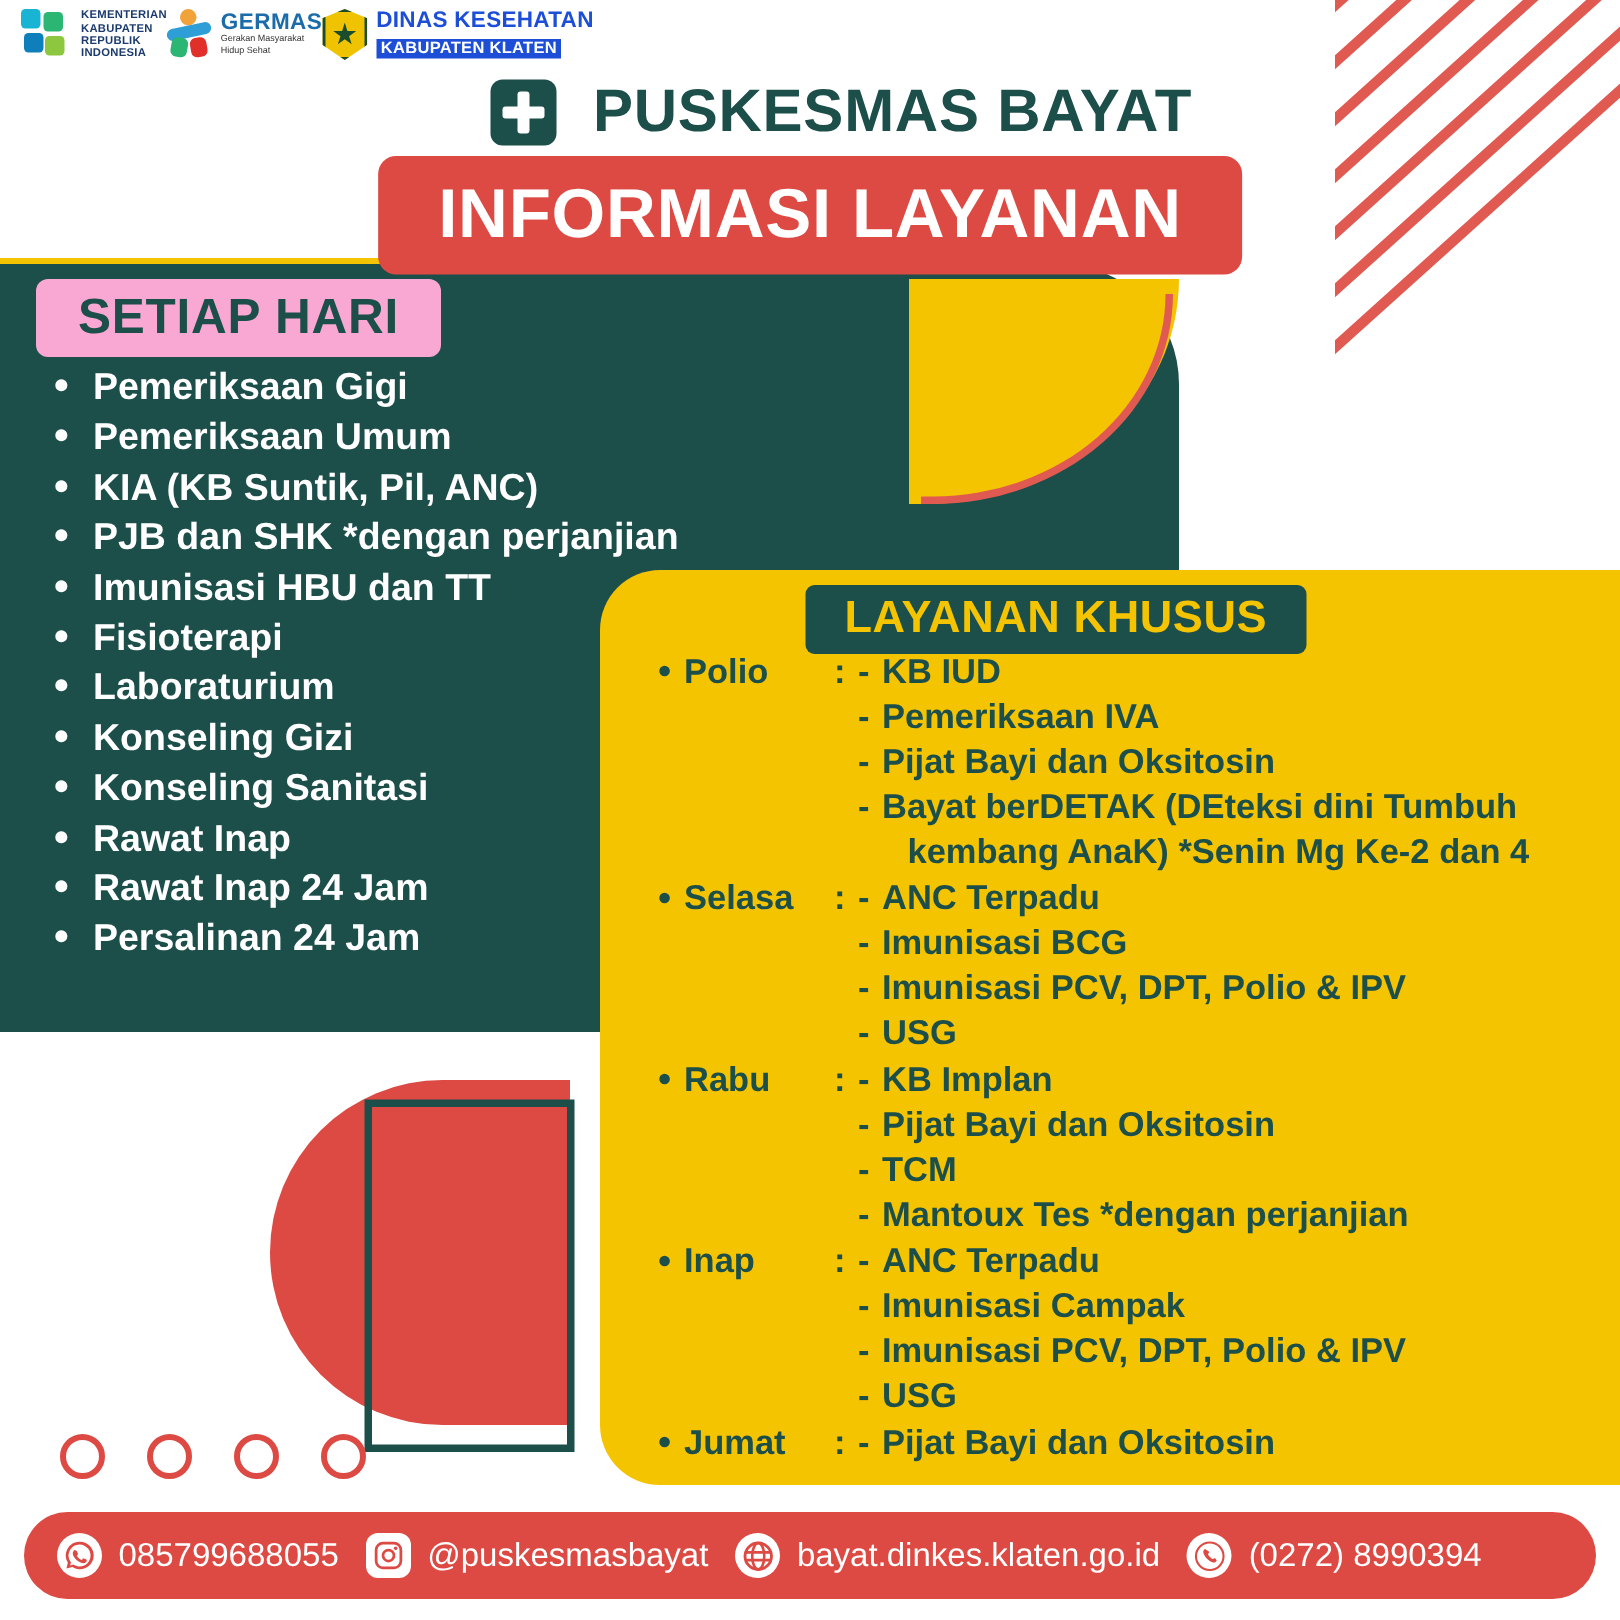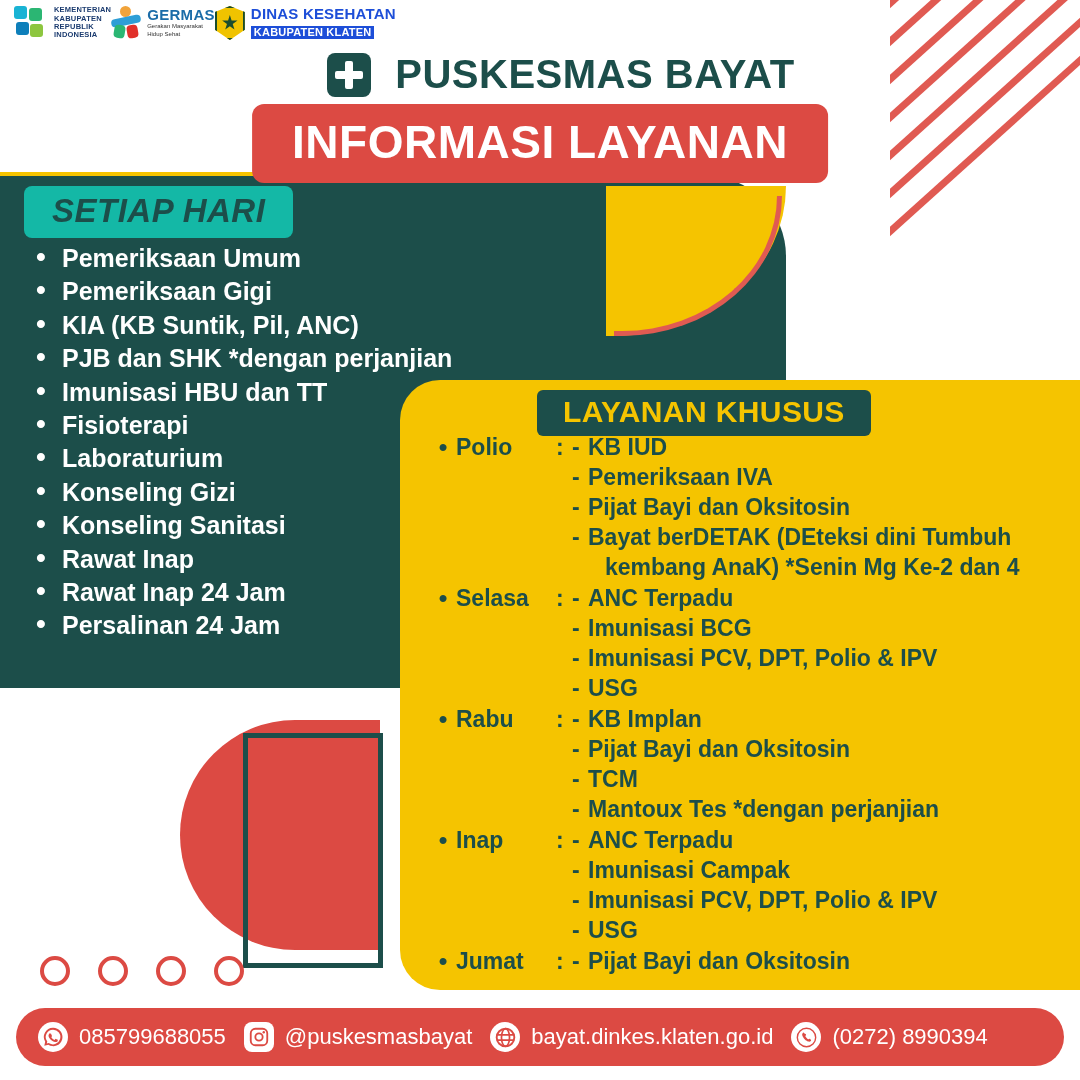--- a/index.html
+++ b/index.html
@@ -148,21 +148,21 @@
     padding: 11px 40px 14px; z-index: 21;
   }
   .title-banner span {
     font-size: 46px; font-weight: bold; color: #ffffff; letter-spacing: .5px;
     white-space: nowrap;
   }
 
   
   .daily-head {
     position: absolute; left: 24px; top: 186px; z-index: 10;
-    background: #14b8a6; border-radius: 8px; padding: 6px 28px 8px; font-style: italic;
+    background: #f9a8d4; border-radius: 8px; padding: 6px 28px 8px;
   }
   .daily-head span {
     font-size: 33px; font-weight: bold; color: #1c4e4a; letter-spacing: .5px;
   }
   .daily-list {
     position: absolute; left: 26px; top: 242px; z-index: 10;
     list-style: none;
   }
   .daily-list li {
     position: relative; color: #ffffff; font-size: 25px; font-weight: bold;
@@ -296,22 +296,22 @@
   </div>
 
   <div class="title-banner">
     <span>INFORMASI LAYANAN</span>
   </div>
 
   <div class="daily-head">
     <span>SETIAP HARI</span>
   </div>
   <ul class="daily-list" id="daily-list">
+      <li>Pemeriksaan Gigi</li>
       <li>Pemeriksaan Umum</li>
-      <li>Pemeriksaan Gigi</li>
       <li>KIA (KB Suntik, Pil, ANC)</li>
       <li>PJB dan SHK *dengan perjanjian</li>
       <li>Imunisasi HBU dan TT</li>
       <li>Fisioterapi</li>
       <li>Laboraturium</li>
       <li>Konseling Gizi</li>
       <li>Konseling Sanitasi</li>
       <li>Rawat Inap</li>
       <li>Rawat Inap 24 Jam</li>
       <li>Persalinan 24 Jam</li>

